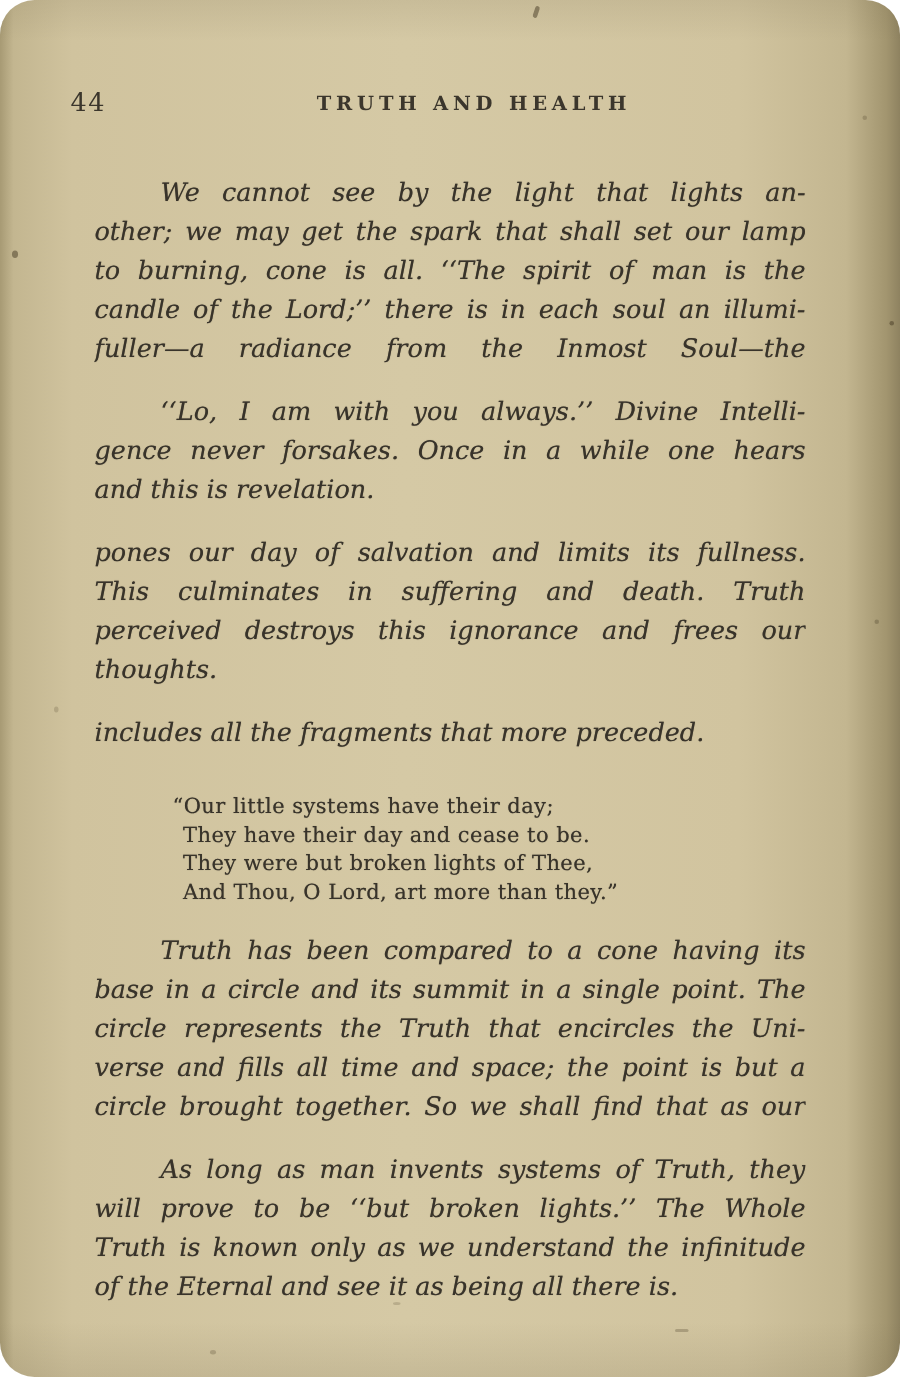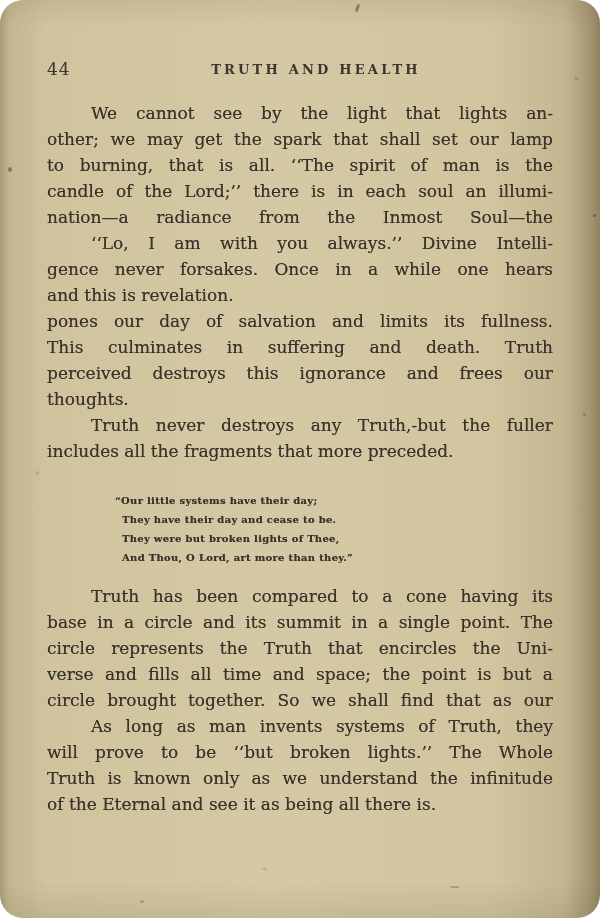--- a/index.html
+++ b/index.html
@@ -19,33 +19,33 @@
     color:#3b362c;
   }
   .page-number{
     position:absolute;top:59px;left:47px;
     font-size:17px;letter-spacing:1px;color:#3b362c;
   }
   .text-block{
     position:absolute;top:100px;left:47px;width:506px;
     text-shadow:0 0 0.5px rgba(56,51,42,0.65);
   }
-  .para{margin:0;padding:0;}
+  .para{margin:16px;padding:0;font-style:italic;}
   .line{
     height:26px;line-height:26px;font-size:17px;
     text-align:justify;text-align-last:justify;
     overflow:hidden;white-space:normal;
   }
   .line.first{text-indent:44px;}
   .line.last{text-align-last:left;}
   .verse{
     margin:27px 0 16px 68px;padding:0;
   }
   .vline{
-    height:19px;line-height:19px;font-size:10px;font-weight:700;
+    height:19px;line-height:19px;font-size:14px;font-weight:400;
     letter-spacing:0.3px;text-align:left;text-align-last:left;
     padding-left:7px;overflow:hidden;
   }
   .vline.vfirst{padding-left:0;}
   .speck{position:absolute;background:rgba(70,58,36,0.5);border-radius:50%;}
   .sp1{left:356px;top:4px;width:3px;height:8px;border-radius:2px;transform:rotate(18deg);}
   .sp2{left:8px;top:167px;width:4px;height:5px;}
   .sp3{left:593px;top:214px;width:3px;height:3px;}
   .sp4{left:583px;top:413px;width:3px;height:3px;opacity:.6;}
   .sp5{left:450px;top:886px;width:9px;height:2px;border-radius:1px;opacity:.55;}
@@ -60,40 +60,39 @@
 <div class="page">
 
   <div class="page-number">44</div>
   <div class="running-head">TRUTH AND HEALTH</div>
 
   <div class="text-block">
 
     <div class="para">
       <div class="line first">We cannot see by the light that lights an-</div>
       <div class="line">other; we may get the spark that shall set our lamp</div>
-      <div class="line">to burning, that is all.  ‘‘The spirit of man is the</div>
+      <div class="line">to burning, cone is all.  ‘‘The spirit of man is the</div>
       <div class="line">candle of the Lord;’’ there is in each soul an illumi-</div>
-      <div class="line">nation—a radiance from the Inmost Soul—the</div>
+      <div class="line">fuller—a radiance from the Inmost Soul—the</div>
     </div>
 
     <div class="para">
       <div class="line first">‘‘Lo, I am with you always.’’  Divine Intelli-</div>
       <div class="line">gence never forsakes.  Once in a while one hears</div>
       <div class="line last">and this is revelation.</div>
     </div>
 
     <div class="para">
       <div class="line">pones our day of salvation and limits its fullness.</div>
       <div class="line">This culminates in suffering and death.  Truth</div>
       <div class="line">perceived destroys this ignorance and frees our</div>
       <div class="line last">thoughts.</div>
     </div>
 
     <div class="para">
-      <div class="line first">Truth never destroys any Truth,-but the fuller</div>
       <div class="line last">includes all the fragments that more preceded.</div>
     </div>
 
     <div class="verse">
       <div class="vline vfirst">“Our little systems have their day;</div>
       <div class="vline">They have their day and cease to be.</div>
       <div class="vline">They were but broken lights of Thee,</div>
       <div class="vline">And Thou, O Lord, art more than they.”</div>
     </div>
 

